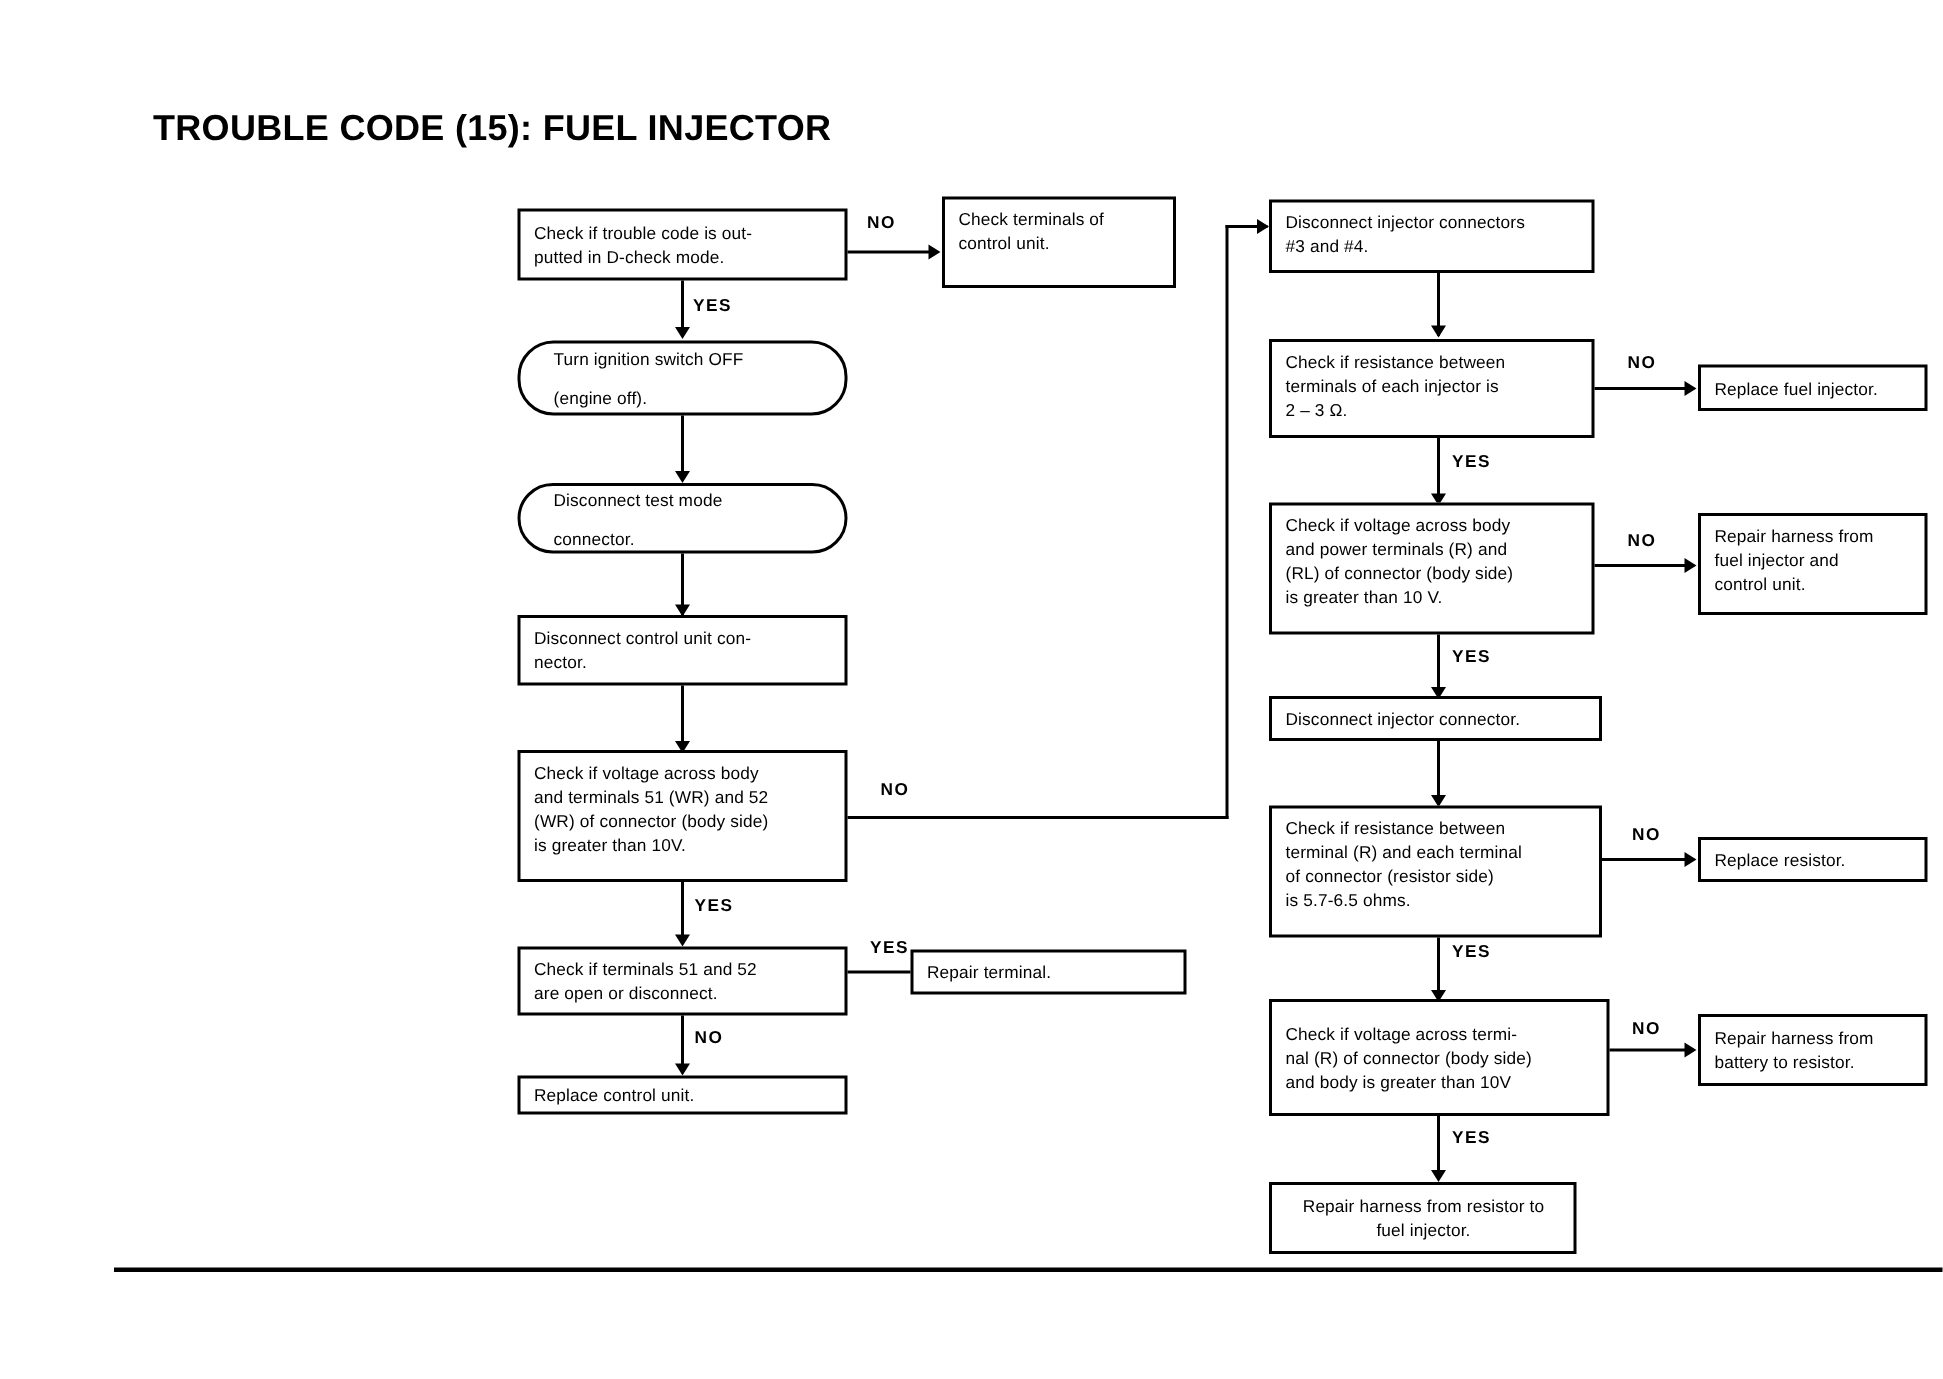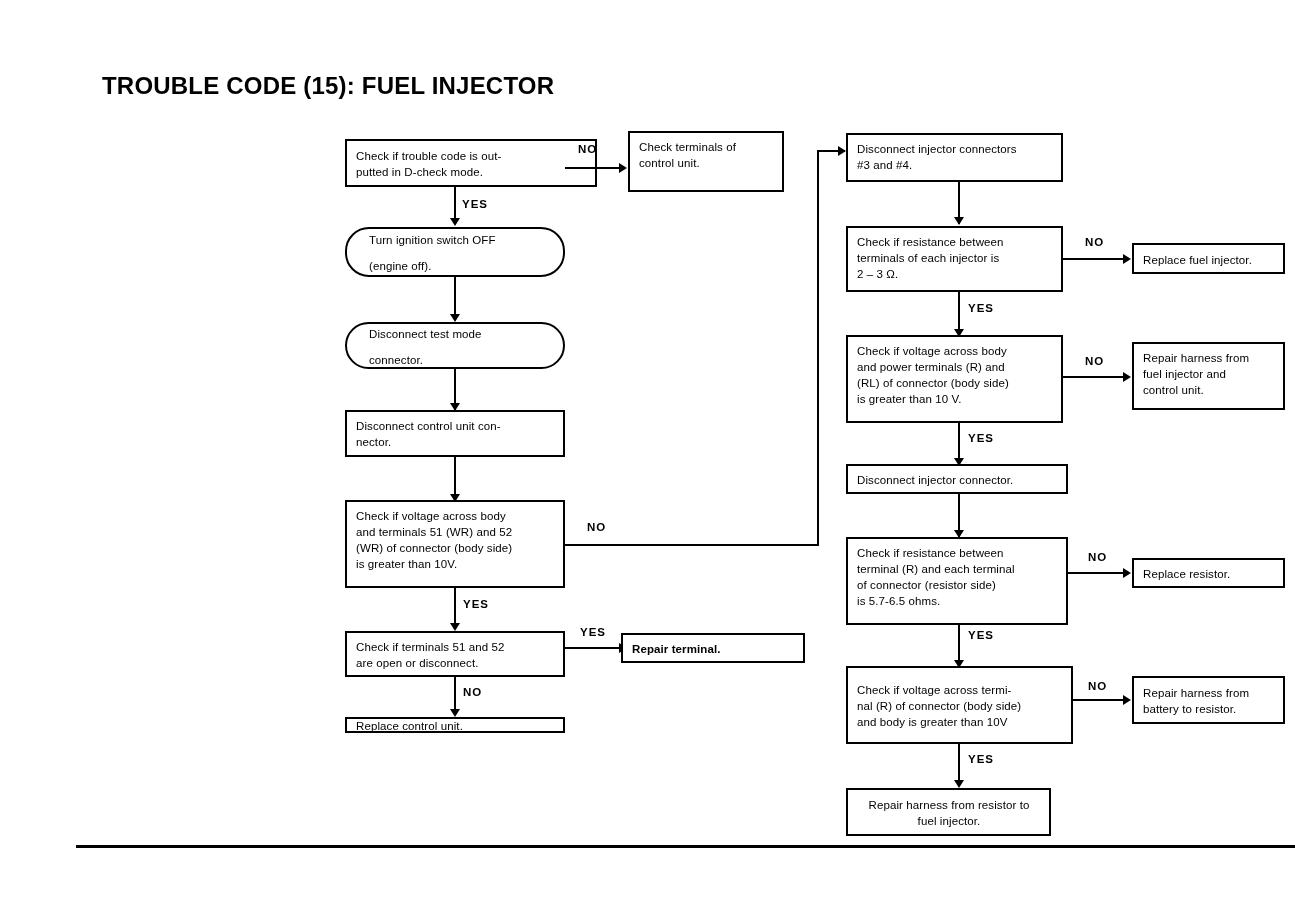--- a/index.html
+++ b/index.html
@@ -86,21 +86,21 @@
     white-space:nowrap;
   }
 </style>
 </head>
 <body>
 
 <div id="page">
 
   <div class="title">TROUBLE CODE (15): FUEL INJECTOR</div>
 
-  <div class="node vcenter" style="left:307px;top:139px;width:252px;height:48px;">
+  <div class="node vcenter" style="left:307px;top:139px;width:220px;height:48px;">
     <span class="line">Check if trouble code is out-</span>
     <span class="line">putted in D-check mode.</span>
   </div>
 
   <div class="ln h" style="left:527px;top:167px;width:56px;"></div>
   <div class="arrow right" style="left:581px;top:163px;"></div>
   <div class="elabel" style="left:540px;top:143px;">NO</div>
 
   <div class="node" style="left:590px;top:131px;width:156px;height:61px;">
     <span class="line">Check terminals of</span>
@@ -154,29 +154,29 @@
 
   <div class="node vcenter" style="left:307px;top:631px;width:220px;height:46px;">
     <span class="line">Check if terminals 51 and 52</span>
     <span class="line">are open or disconnect.</span>
   </div>
 
   <div class="ln h" style="left:527px;top:647px;width:56px;"></div>
   <div class="arrow right" style="left:581px;top:643px;"></div>
   <div class="elabel" style="left:542px;top:626px;">YES</div>
 
-  <div class="node vcenter" style="left:583px;top:633px;width:184px;height:30px;font-weight:bold;">
+  <div class="node vcenter" style="left:569px;top:633px;width:184px;height:30px;">
     <span class="line">Repair terminal.</span>
   </div>
 
   <div class="ln v" style="left:416px;top:677px;height:37px;"></div>
   <div class="arrow down" style="left:412px;top:709px;"></div>
   <div class="elabel" style="left:425px;top:686px;">NO</div>
 
-  <div class="node vcenter" style="left:307px;top:717px;width:220px;height:16px;">
+  <div class="node vcenter" style="left:307px;top:717px;width:220px;height:26px;">
     <span class="line">Replace control unit.</span>
   </div>
 
   <div class="node" style="left:808px;top:133px;width:217px;height:49px;">
     <span class="line">Disconnect injector connectors</span>
     <span class="line">#3 and #4.</span>
   </div>
 
   <div class="ln v" style="left:920px;top:182px;height:42px;"></div>
   <div class="arrow down" style="left:916px;top:217px;"></div>

